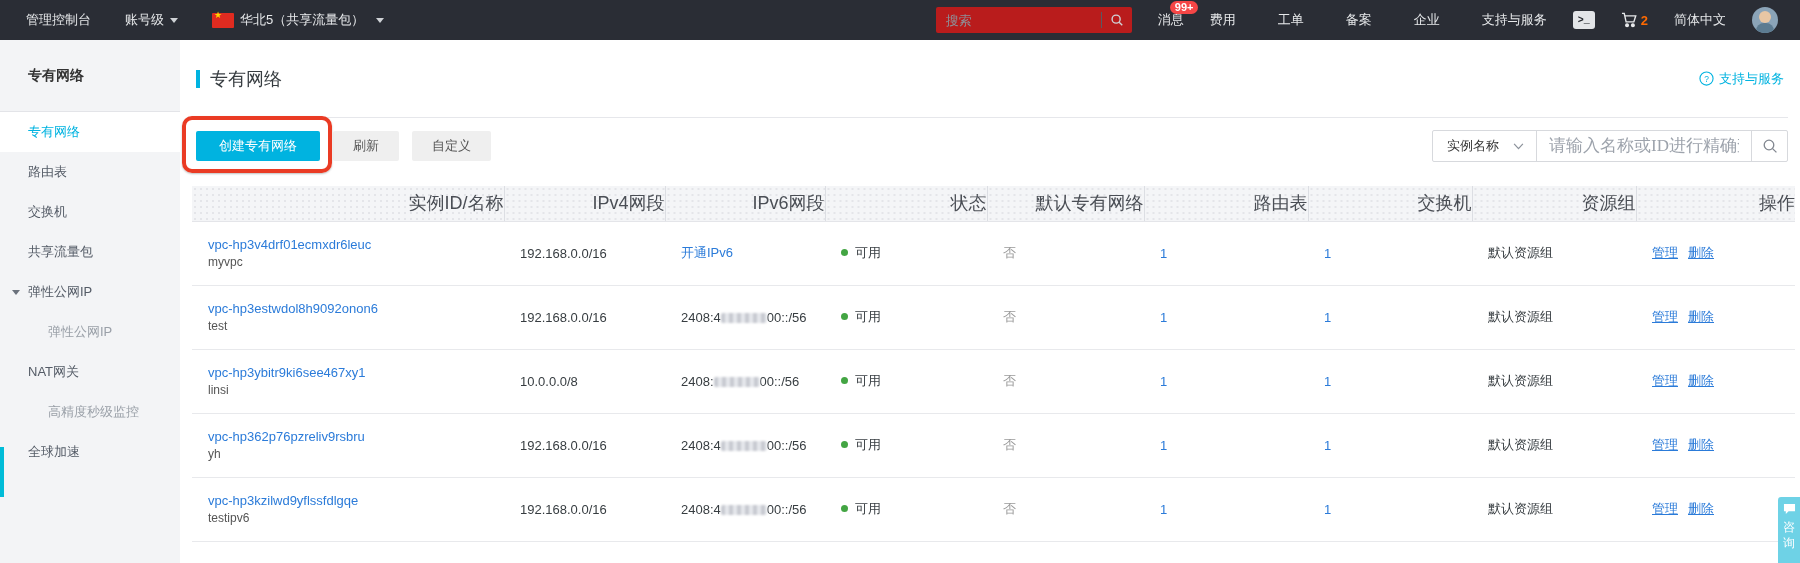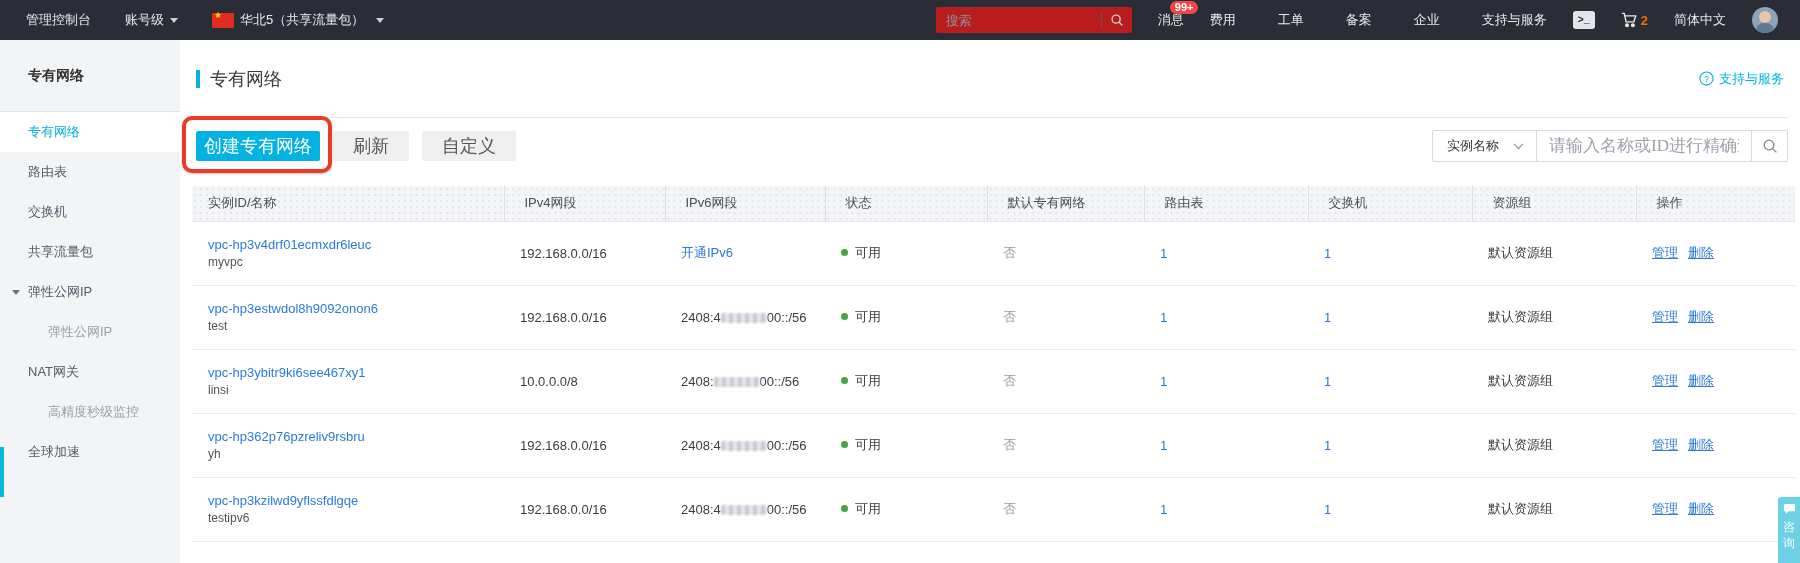--- a/index.html
+++ b/index.html
@@ -52,41 +52,41 @@
 
   
   .main { position:absolute; left:180px; top:40px; width:1620px; height:523px; background:#fff; padding:0 12px; }
   .page-header { height:78px; display:flex; align-items:center; border-bottom:1px solid #e6e7eb; padding:0 4px; }
   .accent-bar { width:4px; height:18px; background:#00b3e0; margin-right:10px; }
   .page-title { font-size:18px; font-weight:normal; color:#373d41; }
   .intro-link { margin-left:auto; display:flex; align-items:center; gap:5px; color:#00b3e0;
     font-size:13px; text-decoration:none; cursor:pointer; }
 
   .toolbar { margin-top:12px; height:32px; display:flex; align-items:center; }
-  .btn { height:30px; border:none; font-size:18px; cursor:pointer; border-radius:2px; }
+  .btn { height:30px; border:none; font-size:13px; cursor:pointer; border-radius:2px; }
   .btn-primary { background:#00b3e0; color:#fff; width:124px; }
   .btn-grey { background:#efefef; color:#555; padding:0 20px; margin-left:13px; }
   .annot-wrap { position:relative; margin-left:4px; }
   .red-annot { position:absolute; left:-14px; top:-15px; width:150px; height:57px;
     border:4px solid #ea3b24; border-radius:10px; pointer-events:none;
     box-shadow:0 1px 2px rgba(0,0,0,.25); }
 
   .filter { margin-left:auto; display:flex; align-items:stretch; height:32px;
     border:1px solid #d7d9dd; border-radius:2px; background:#fff; }
   .filter-field { display:flex; align-items:center; gap:14px; padding:0 12px 0 14px;
     border-right:1px solid #d7d9dd; font-size:13px; color:#333; cursor:pointer; }
   .filter input { border:none; outline:none; width:214px; padding:0 12px; font-size:17px; color:#333;font-family:Liberation Serif, serif; }
   .filter input::placeholder { color:#9da3ac; }
   .filter-search { width:36px; display:flex; align-items:center; justify-content:center;
     border-left:1px solid #d7d9dd; color:#80868f; cursor:pointer; }
 
   
   table { width:100%; border-collapse:collapse; table-layout:fixed; margin-top:24px; }
-  thead th { height:35px; background:#f4f5f7; text-align:left; font-weight:normal;
-    font-size:13px; color:#4a4e55; padding:0 0 0 16px;
+  thead th { height:35px; background:#f4f5f7; text-align:right; font-weight:normal;
+    font-size:18px; color:#4a4e55; padding:0 0 0 16px;
     background-image:radial-gradient(#e4e5e9 1px, transparent 1px); background-size:6px 6px;
     border-bottom:1px solid #e4e5e9; }
   thead th + th { border-left:1px solid #dcdee3;padding-left:20px; }
   tbody td { height:64px; font-size:13px; color:#373d41; padding:0 8px 0 16px;
     border-bottom:1px solid #e8e9ec; vertical-align:middle; white-space:nowrap; overflow:hidden; }
   a.link { color:#2b7bd9; text-decoration:none; cursor:pointer; }
   .cell-name { color:#555; font-size:12px; margin-top:3px; }
   .muted-cell { color:#999; }
   .status-dot { display:inline-block; width:7px; height:7px; border-radius:50%;
     background:#43a543; margin-right:7px; vertical-align:1px; }

